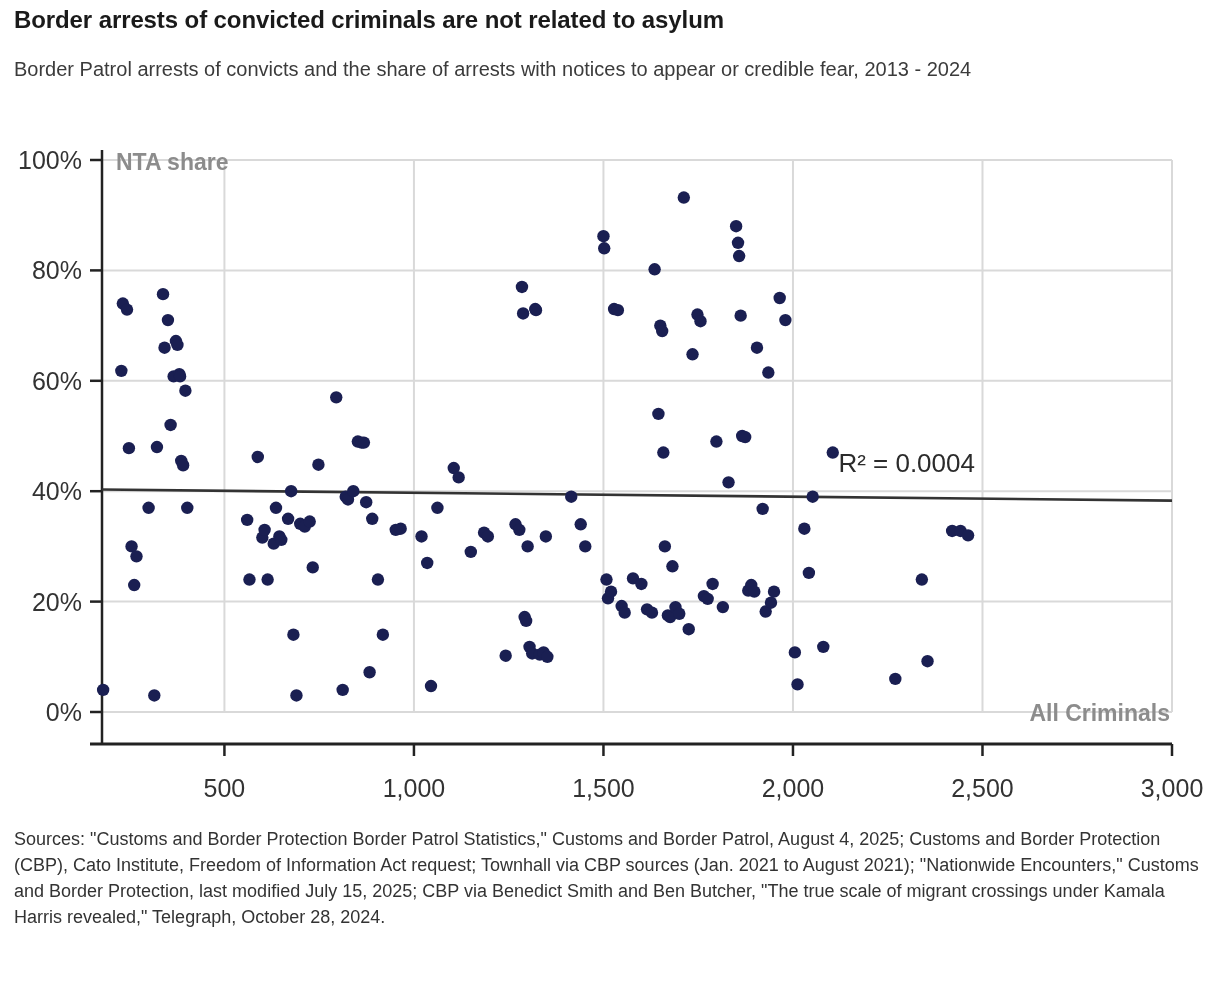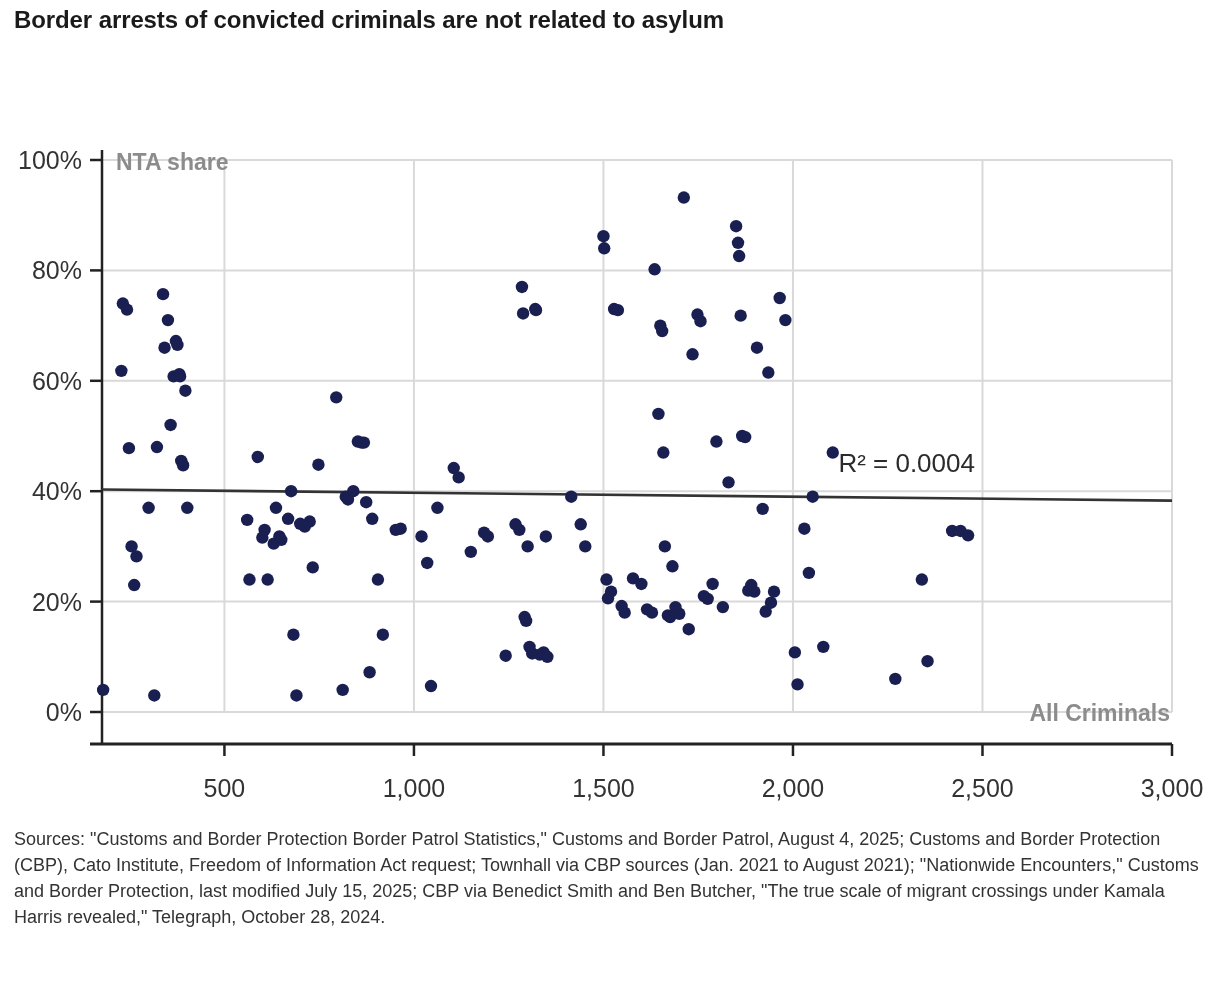--- a/index.html
+++ b/index.html
@@ -62,20 +62,21 @@
     color: #333333;
   }
 </style>
 </head>
 <body>
 
 <div class="page">
 
   <div class="title">Border arrests of convicted criminals are not related to asylum</div>
 
+  <div class="subtitle">Border Patrol arrests of convicts and the share of arrests with notices to appear or credible fear, 2013 - 2024</div>
 
   <div class="chart-wrap">
     <svg class="chart-svg" id="chart" width="1220" height="680">
         <line x1="102" x2="1172" y1="584" y2="584" stroke="#d9d9d9" stroke-width="2"></line>
         <line x1="102" x2="1172" y1="473.6" y2="473.6" stroke="#d9d9d9" stroke-width="2"></line>
         <line x1="102" x2="1172" y1="363.2" y2="363.2" stroke="#d9d9d9" stroke-width="2"></line>
         <line x1="102" x2="1172" y1="252.8" y2="252.8" stroke="#d9d9d9" stroke-width="2"></line>
         <line x1="102" x2="1172" y1="142.39999999999998" y2="142.39999999999998" stroke="#d9d9d9" stroke-width="2"></line>
         <line x1="102" x2="1172" y1="32" y2="32" stroke="#d9d9d9" stroke-width="2"></line>
         <line x1="224.42649663478568" x2="224.42649663478568" y1="32" y2="584" stroke="#d9d9d9" stroke-width="2"></line>

